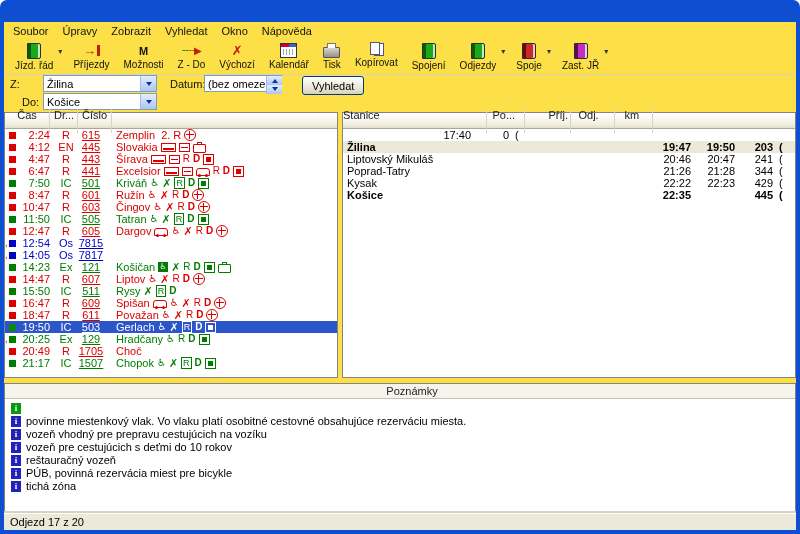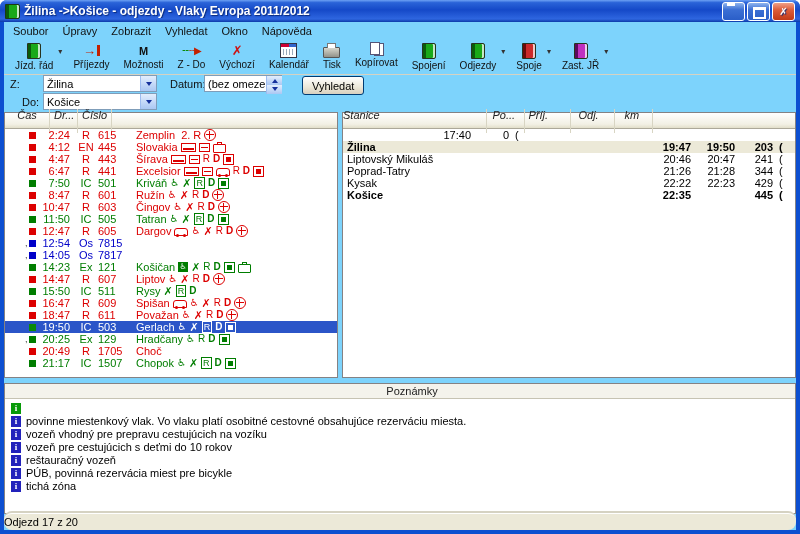--- a/index.html
+++ b/index.html
@@ -17,21 +17,21 @@
   .wb{width:21px;height:17px;border:1px solid #fff;border-radius:3px;position:relative;
     background:linear-gradient(#8fb4ee,#3b6fd4 40%,#2a5ec8);}
   .wb-close{background:linear-gradient(#f0a088,#dd5d3a 40%,#c23a17);}
   .wb::before{position:absolute;inset:0;display:flex;align-items:center;justify-content:center;
     color:#fff;font-weight:bold;font-size:10px;}
   .wb-min::before{content:"";position:absolute;left:4px;right:9px;bottom:3px;height:3px;background:#fff;}
   .wb-max::before{content:"";position:absolute;left:5px;top:4px;width:9px;height:7px;
     border:2px solid #fff;border-top-width:3px;}
   .wb-close::before{content:"\2717";}
   
-  .content{position:absolute;top:22px;left:4px;right:4px;bottom:4px;background:#7dd3fc;overflow:hidden;}
+  .content{position:absolute;top:22px;left:4px;right:4px;bottom:4px;background:#fde047;overflow:hidden;}
   
   .menubar{position:absolute;top:0;left:0;right:0;height:18px;display:flex;align-items:center;padding-left:2px;}
   .mi{padding:2px 7px;color:#111;}
   
   .toolbar{position:absolute;top:18px;left:0;right:0;height:33px;display:flex;align-items:flex-start;
     padding:1px 2px 0 4px;border-bottom:1px solid #d6d2c2;}
   .tgroup{display:flex;flex-direction:column;align-items:center;padding:1px 6px;border:1px solid transparent;border-radius:2px;}
   .tlbl{font-size:10px;color:#111;margin-top:1px;white-space:nowrap;}
   .tico{height:15px;display:flex;align-items:center;justify-content:center;}
   .tdrop{font-size:8px;color:#333;margin:6px 4px 0 -2px;}
@@ -70,37 +70,37 @@
   .sbtn.up::before{content:"";border:3px solid transparent;border-bottom:4px solid #16319c;margin-bottom:2px;}
   .sbtn.dn::before{content:"";border:3px solid transparent;border-top:4px solid #16319c;margin-top:2px;}
   .xpbtn{position:absolute;height:19px;padding:0 9px;font:11px "Liberation Sans",sans-serif;
     border:1px solid #003c74;border-radius:3px;background:linear-gradient(#fff,#ece8d8 60%,#d8d0bf);}
   
   .panel{position:absolute;top:90px;height:266px;background:#fff;border:1px solid #848284;box-sizing:border-box;}
   .panel.left{left:0;width:334px;}
   .panel.right{left:338px;width:454px;}
   .thead{display:flex;height:15px;background:linear-gradient(#fff,#f2f0e4 75%,#e2dfca);
     border-bottom:1px solid #aca899;align-items:center;color:#222;}
-  .thead span{border-right:1px solid #d8d5c3;height:24px;line-height:13px;box-sizing:border-box;font-style:italic;}
+  .thead span{border-right:1px solid #d8d5c3;height:24px;line-height:13px;box-sizing:border-box;}
   .lh0{width:45px;text-align:center;}
   .lh1{width:28px;padding-left:4px;}
   .lh2{width:34px;padding-left:4px;}
   .rh0{flex:1;padding-left:0;}
   .rh1{width:38px;padding-left:6px;}
-  .rh2{width:46px;padding-left:4px;}
+  .rh2{width:46px;padding-left:24px;}
   .rh3{width:44px;padding-left:8px;}
   .rh4{width:38px;padding-left:10px;}
   .fill{flex:1;border-right:none!important;}
   
-  .trow{display:flex;align-items:center;height:12px;line-height:12px;white-space:nowrap;padding-left:20px;}
+  .trow{display:flex;align-items:center;height:12px;line-height:12px;white-space:nowrap;}
   .pfx{width:4px;color:#333;font-size:9px;}
   .mark{width:7px;height:7px;background:currentColor;flex:none;}
   .ct{width:34px;text-align:right;}
   .cd{width:20px;text-align:center;margin-left:6px;}
-  .cn{width:26px;text-align:left;margin-left:2px;}
+  .cn{width:26px;text-align:center;margin-left:2px;text-decoration:underline;}
   .cm{margin-left:12px;}
   .cs{margin-left:6px;}
   .c-red{color:#dc0000;} .c-green{color:#007d00;} .c-blue{color:#0000c8;}
   .trow.sel{background:#2b55c8;color:#fff;}
   .trow.sel .mark{background:#0a8a0a;}
   
   .ti{display:inline-flex;align-items:center;justify-content:center;margin-left:3px;height:10px;flex:none;}
   .reservation-r-icon::before{content:"R";font-size:10px;}
   .reservation-r-boxed-icon{border:1px solid currentColor;padding:0 1px;}
   .reservation-r-boxed-icon::before{content:"R";font-size:9px;}
@@ -134,35 +134,26 @@
   .notes{position:absolute;top:361px;left:0;right:0;height:131px;background:#fff;border:1px solid #848284;box-sizing:border-box;text-align:center;}
   .nhead{height:14px;line-height:14px;background:#f4f3ec;border-bottom:1px solid #c6c3b3;padding-left:24px;color:#222;}
   .nbody{padding-top:3px;}
   .nrow{display:flex;align-items:center;height:12px;margin:0 0 1px 6px;white-space:nowrap;}
   .nico{width:10px;height:11px;margin-right:5px;flex:none;display:inline-flex;align-items:center;justify-content:center;
     color:#fff;font:bold 9px "Liberation Serif",serif;}
   .info-blue-icon{background:#2222bb;} .info-green-icon{background:#089a08;}
   .ntx{color:#000;}
   
   .statusbar{position:absolute;left:0;right:0;bottom:0;height:16px;line-height:16px;background:#ece9d8;
-    border-top:1px solid #fff;box-shadow:0 -2px 0 #d5d2c2;padding-left:0;color:#000;border-radius:8px;}
+    border-top:1px solid #fff;box-shadow:0 -2px 0 #d5d2c2;padding-left:6px;color:#000;}
 </style>
 </head>
 <body>
 
 <div class="win">
-  <div class="titlebar">
-    <span class="appico"></span>
-    <span class="ttext">Žilina -&gt;Košice - odjezdy - Vlaky Evropa 2011/2012</span>
-    <span class="wbtns">
-      <span class="wb wb-min"></span>
-      <span class="wb wb-max"></span>
-      <span class="wb wb-close"></span>
-    </span>
-  </div>
   <div class="content">
     <div class="menubar">
         <span class="mi">Soubor</span>
         <span class="mi">Úpravy</span>
         <span class="mi">Zobrazit</span>
         <span class="mi">Vyhledat</span>
         <span class="mi">Okno</span>
         <span class="mi">Nápověda</span>
       </div>
     <div class="toolbar">

